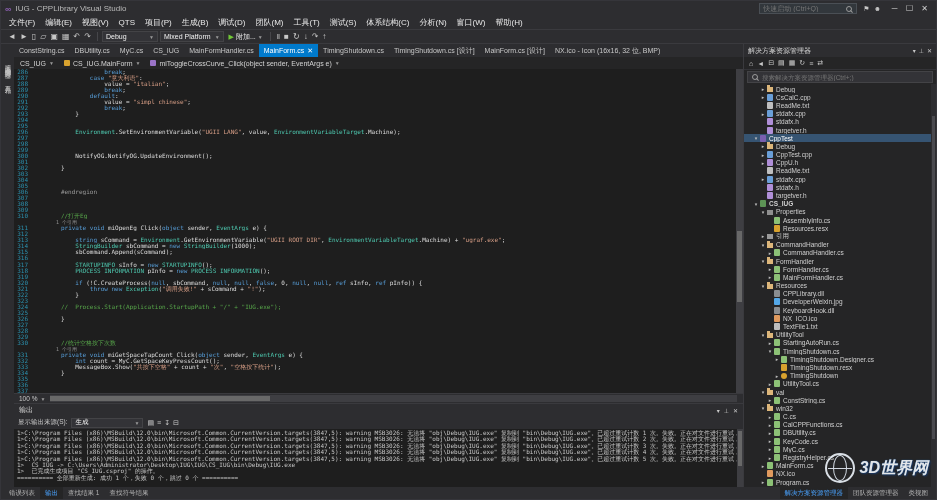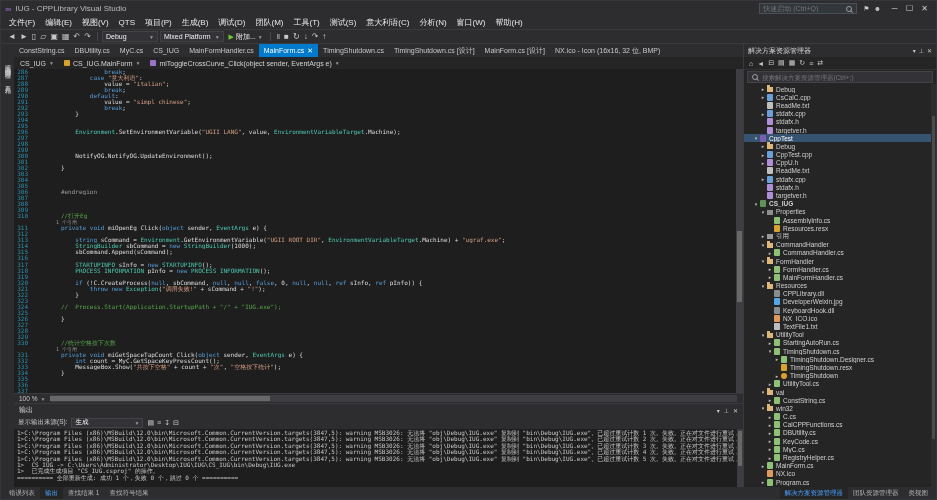--- a/index.html
+++ b/index.html
@@ -142,21 +142,21 @@
       <span class="menu-item">文件(F)</span>
       <span class="menu-item">编辑(E)</span>
       <span class="menu-item">视图(V)</span>
       <span class="menu-item">QTS</span>
       <span class="menu-item">项目(P)</span>
       <span class="menu-item">生成(B)</span>
       <span class="menu-item">调试(D)</span>
       <span class="menu-item">团队(M)</span>
       <span class="menu-item">工具(T)</span>
       <span class="menu-item">测试(S)</span>
-      <span class="menu-item">意大利语(C)</span>
+      <span class="menu-item">体系结构(C)</span>
       <span class="menu-item">分析(N)</span>
       <span class="menu-item">窗口(W)</span>
       <span class="menu-item">帮助(H)</span>
     </div>
 
   <div class="toolbar">
     <span id="tb-left" style="display:flex;align-items:center">
         <span class="tb-icon">◄</span>
         <span class="tb-icon">►</span>
         <span class="tb-icon">▯</span>
@@ -643,13 +643,17 @@
         <span class="bt">查找结果 1</span>
         <span class="bt">查找符号结果</span>
       </span>
     <span class="bb-right" id="bb-right">
         <span class="bt active">解决方案资源管理器</span>
         <span class="bt">团队资源管理器</span>
         <span class="bt">类视图</span>
       </span>
   </div>
 
+  <div class="watermark">
+    <span class="globe"></span>
+    <span class="wm-text">3D世界网</span>
+  </div>
 </div>
 
 </body></html>

